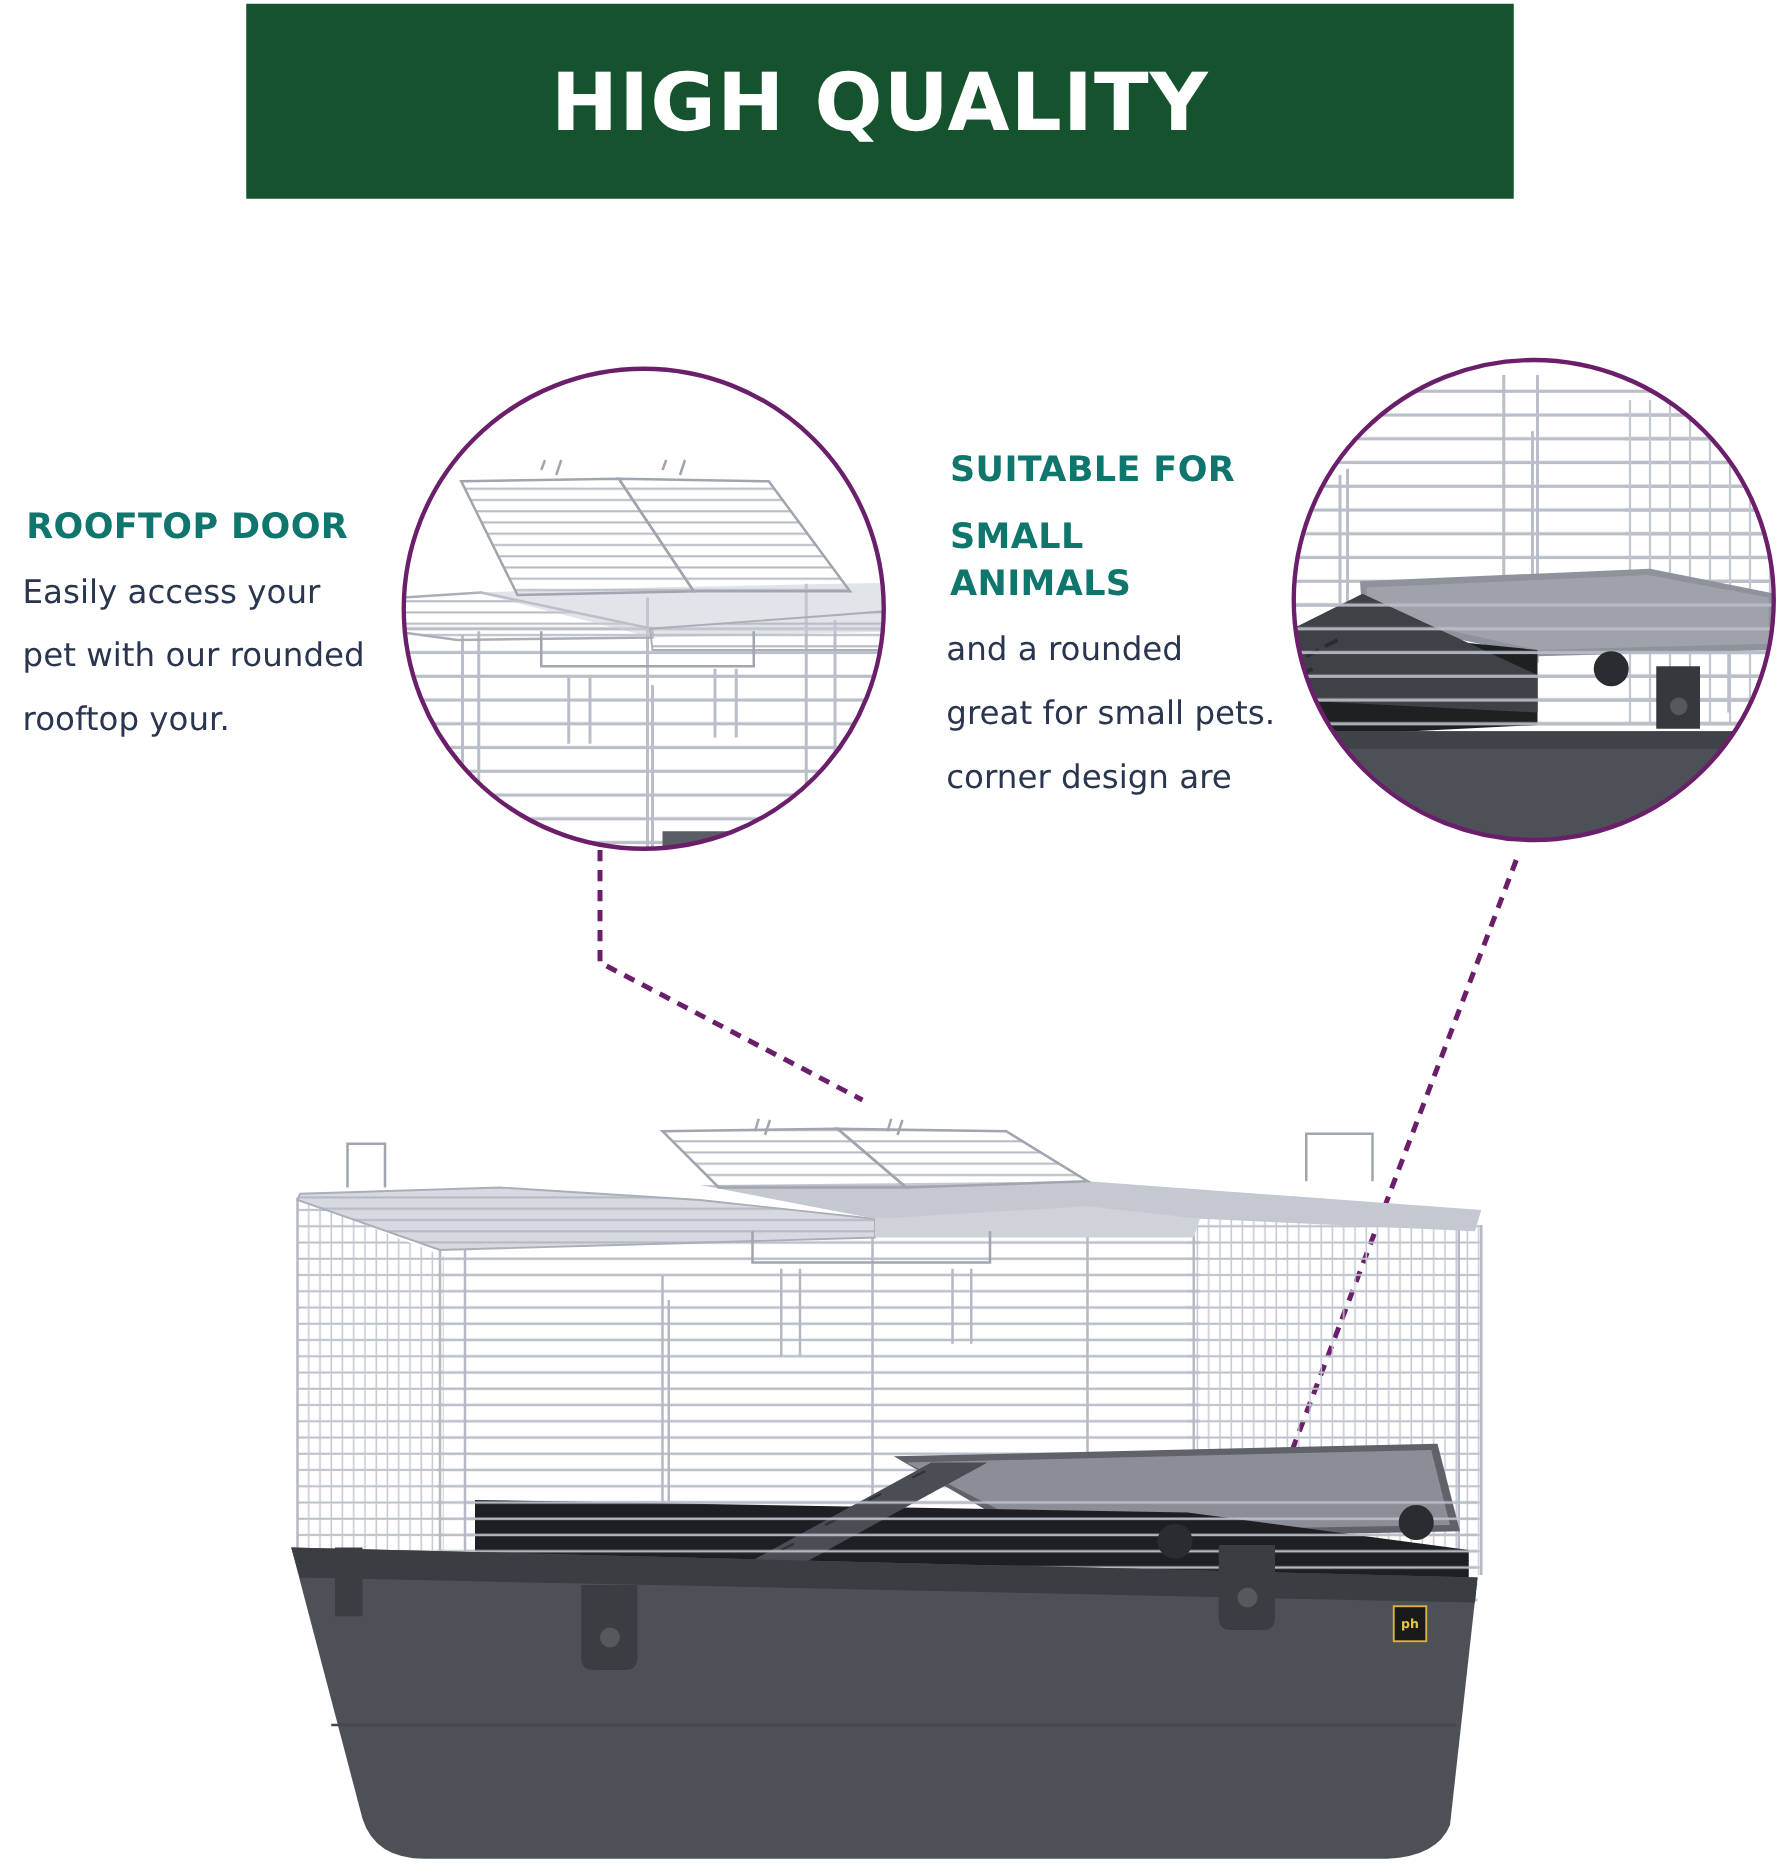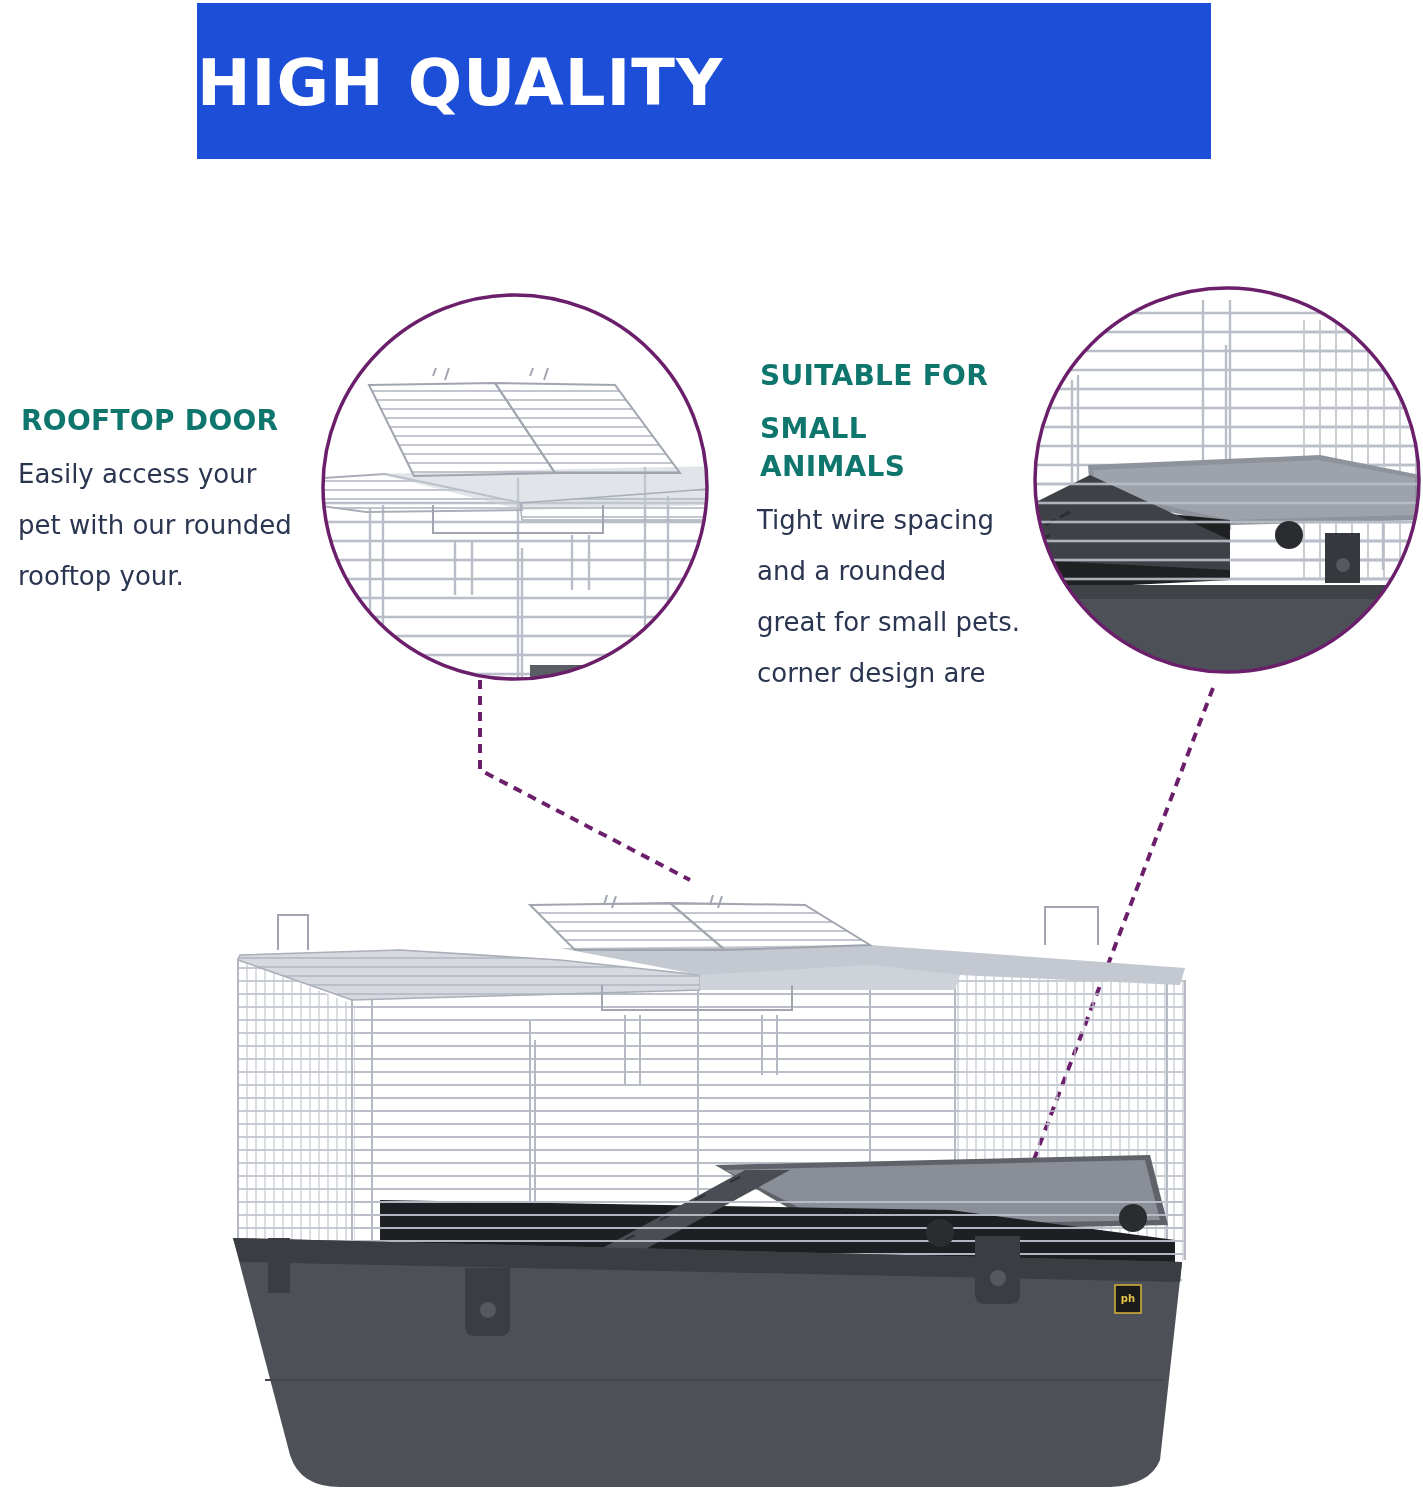--- a/index.html
+++ b/index.html
@@ -1,17 +1,17 @@
 <!DOCTYPE html>
 <html><head>
 <meta charset="utf-8">
 <style>
   html, body { margin: 0; padding: 0; background: #ffffff; }
   body { width: 1423px; height: 1500px; position: relative; overflow: hidden; font-family: "Liberation Sans", sans-serif; }
-  .banner { position: absolute; left: 197px; top: 3px; width: 1014px; height: 156px; background: #1d4ed8; display: flex; align-items: center; }
+  .banner { position: absolute; left: 197px; top: 3px; width: 1014px; height: 156px; background: #14532d; display: flex; align-items: center; justify-content: center; }
   .banner-title { color: #ffffff; font-family: "DejaVu Sans", sans-serif; font-weight: bold; font-size: 64px; letter-spacing: 1px; margin-top: 4px; }
   .feature { position: absolute; color: #1c2a4a; }
   .feature h2 { margin: 15px; font-family: "DejaVu Sans", sans-serif; font-weight: bold; font-size: 28px; line-height: 38px; color: #0f766e; letter-spacing: 0.3px; }
   .feature p { margin: 12px; font-family: "DejaVu Sans", sans-serif; font-weight: normal; font-size: 26px; line-height: 39px; color: #2a3550; }
   .feature-left { left: 6px; top: 387px; width: 300px; }
   .feature-right { left: 745px; top: 342px; width: 290px; }
   svg.art { position: absolute; left: 0; top: 0; }
 </style>
 </head>
 <body>
@@ -23,21 +23,20 @@
 <div class="feature feature-left">
   <h2>ROOFTOP DOOR</h2>
   <p>Easily access your</p>
   <p>pet with our rounded</p>
   <p>rooftop your.</p>
 </div>
 
 <div class="feature feature-right">
   <h2>SUITABLE FOR</h2>
   <h2>SMALL ANIMALS</h2>
-  <p>Tight wire spacing</p>
   <p>and a rounded</p>
   <p>great for small pets.</p>
   <p>corner design are</p>
 </div>
 
 <svg class="art" width="1423" height="1500" viewBox="0 0 1423 1500">
   <defs>
     <pattern id="hwire" width="20" height="13" patternUnits="userSpaceOnUse">
       <line x1="0" y1="6" x2="20" y2="6" stroke="#b9bec8" stroke-width="2"></line>
     </pattern>

